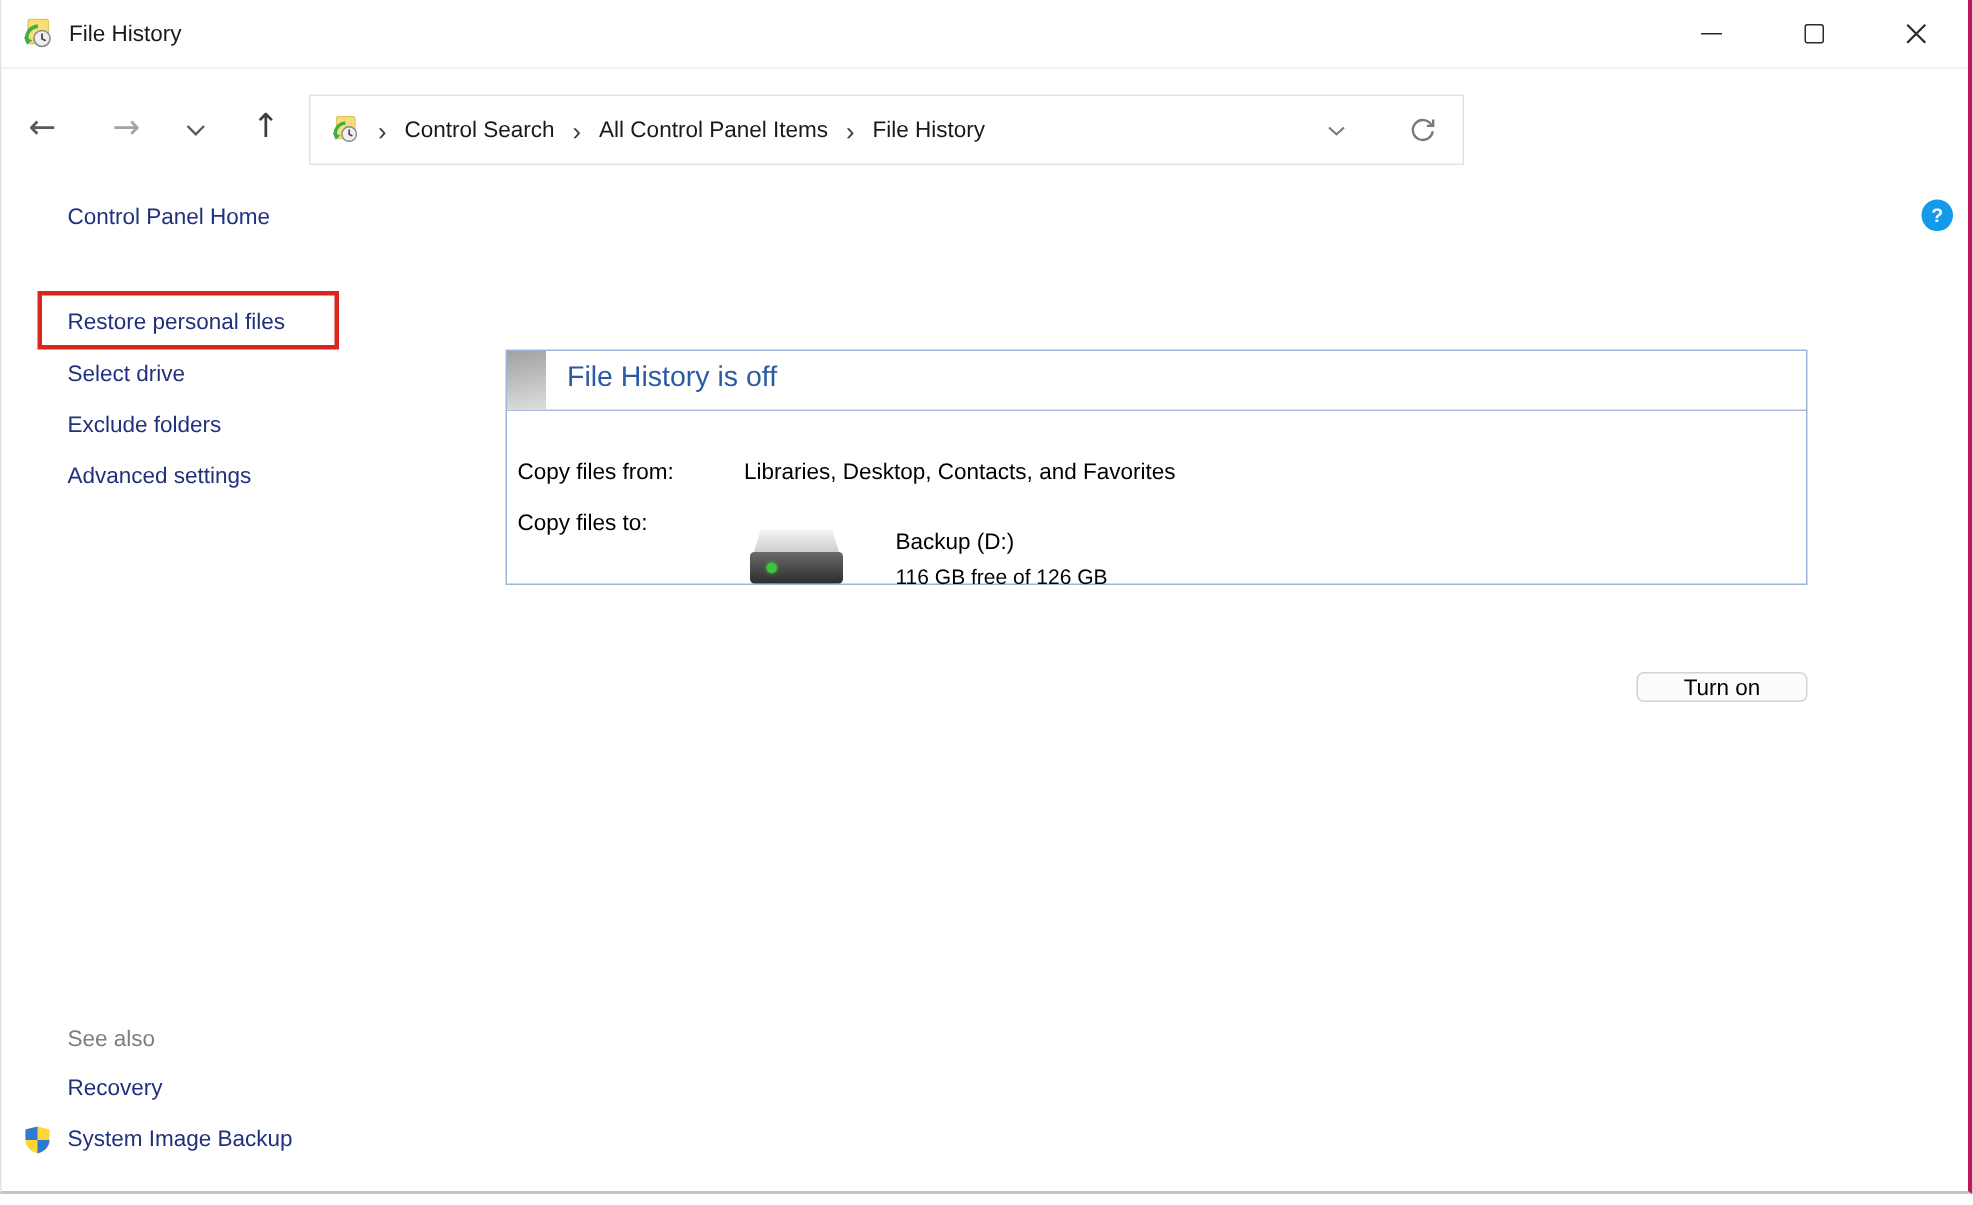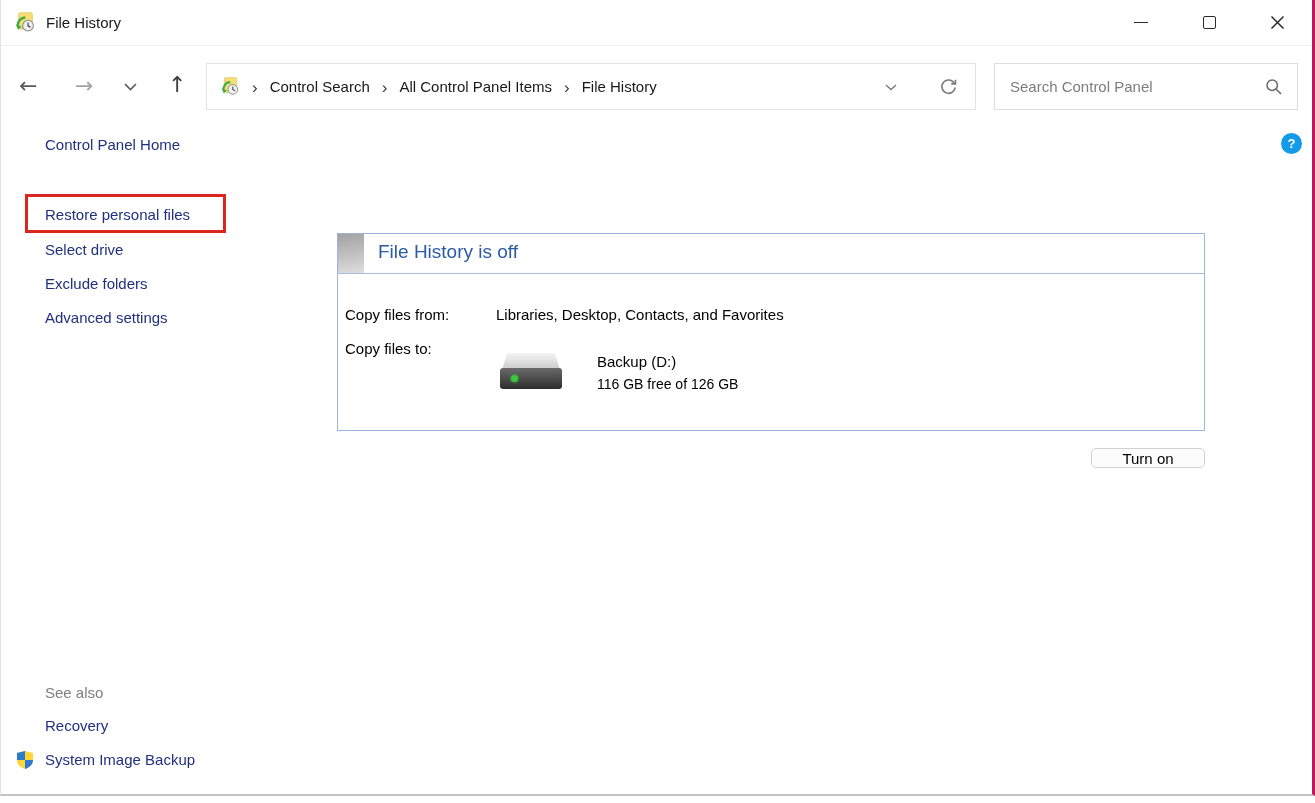--- a/index.html
+++ b/index.html
@@ -61,21 +61,21 @@
     position:absolute; left:24px; top:194px; width:201px; height:39px;
     border:3px solid #d9261f; pointer-events:none;
   }
   .see-also-heading { position:absolute; left:44px; font-size:15px; color:#7e7e7e; }
   .shield { position:absolute; left:14px; top:750px; width:20px; height:20px; }
 
   
   .page-heading { position:absolute; left:335px; top:160px; font-size:20px; color:#2a62c0; }
   .page-desc { position:absolute; left:335px; top:202px; font-size:15px; color:#000; }
   .status-panel {
-    position:absolute; left:336px; top:233px; width:868px; height:198px;
+    position:absolute; left:336px; top:233px; width:868px; height:157px;
     border:1px solid #9db5d9; background:#fff;
   }
   .panel-header {
     position:absolute; left:0; top:0; right:0; height:40px;
     border-bottom:1px solid #a9bcdb;
   }
   .panel-corner {
     position:absolute; left:0; top:0; width:26px; height:39px;
     background:linear-gradient(170deg,#a2a2a2 0%,#c2c2c2 55%,#dedede 100%);
   }
@@ -165,27 +165,20 @@
         <polyline points="2,2 7,6.5 12,2" fill="none" stroke="#7a7a7a" stroke-width="1.4"></polyline>
       </svg>
   </div>
   <div class="bar-right" style="left:936px; top:76px; width:22px; height:22px;">
     <svg width="19" height="19" viewBox="0 0 18 18">
       <path d="M14.6 5.2 A 6.3 6.3 0 1 0 15.3 9" fill="none" stroke="#7a7a7a" stroke-width="1.5"></path>
       <path d="M15.6 1.6 v4.0 h-4.0" fill="none" stroke="#7a7a7a" stroke-width="1.5"></path>
     </svg>
   </div>
 
-  <div class="searchbox">
-    <input class="search-input" type="text" placeholder="Search Control Panel" style="">
-    <svg class="search-glass" width="18" height="18" viewBox="0 0 18 18">
-      <circle cx="7.2" cy="7.2" r="5.2" fill="none" stroke="#6b6b6b" stroke-width="1.5"></circle>
-      <line x1="11.2" y1="11.2" x2="16" y2="16" stroke="#6b6b6b" stroke-width="1.6"></line>
-    </svg>
-  </div>
 
   <div class="help-btn">
     <span>?</span>
   </div>
 
   <span class="side-link" style="top:136px;">Control Panel Home</span>
   <span class="side-link" style="top:206px;">Restore personal files</span>
   <span class="side-link" style="top:241px;">Select drive</span>
   <span class="side-link" style="top:275px;">Exclude folders</span>
   <span class="side-link" style="top:309px;">Advanced settings</span>

